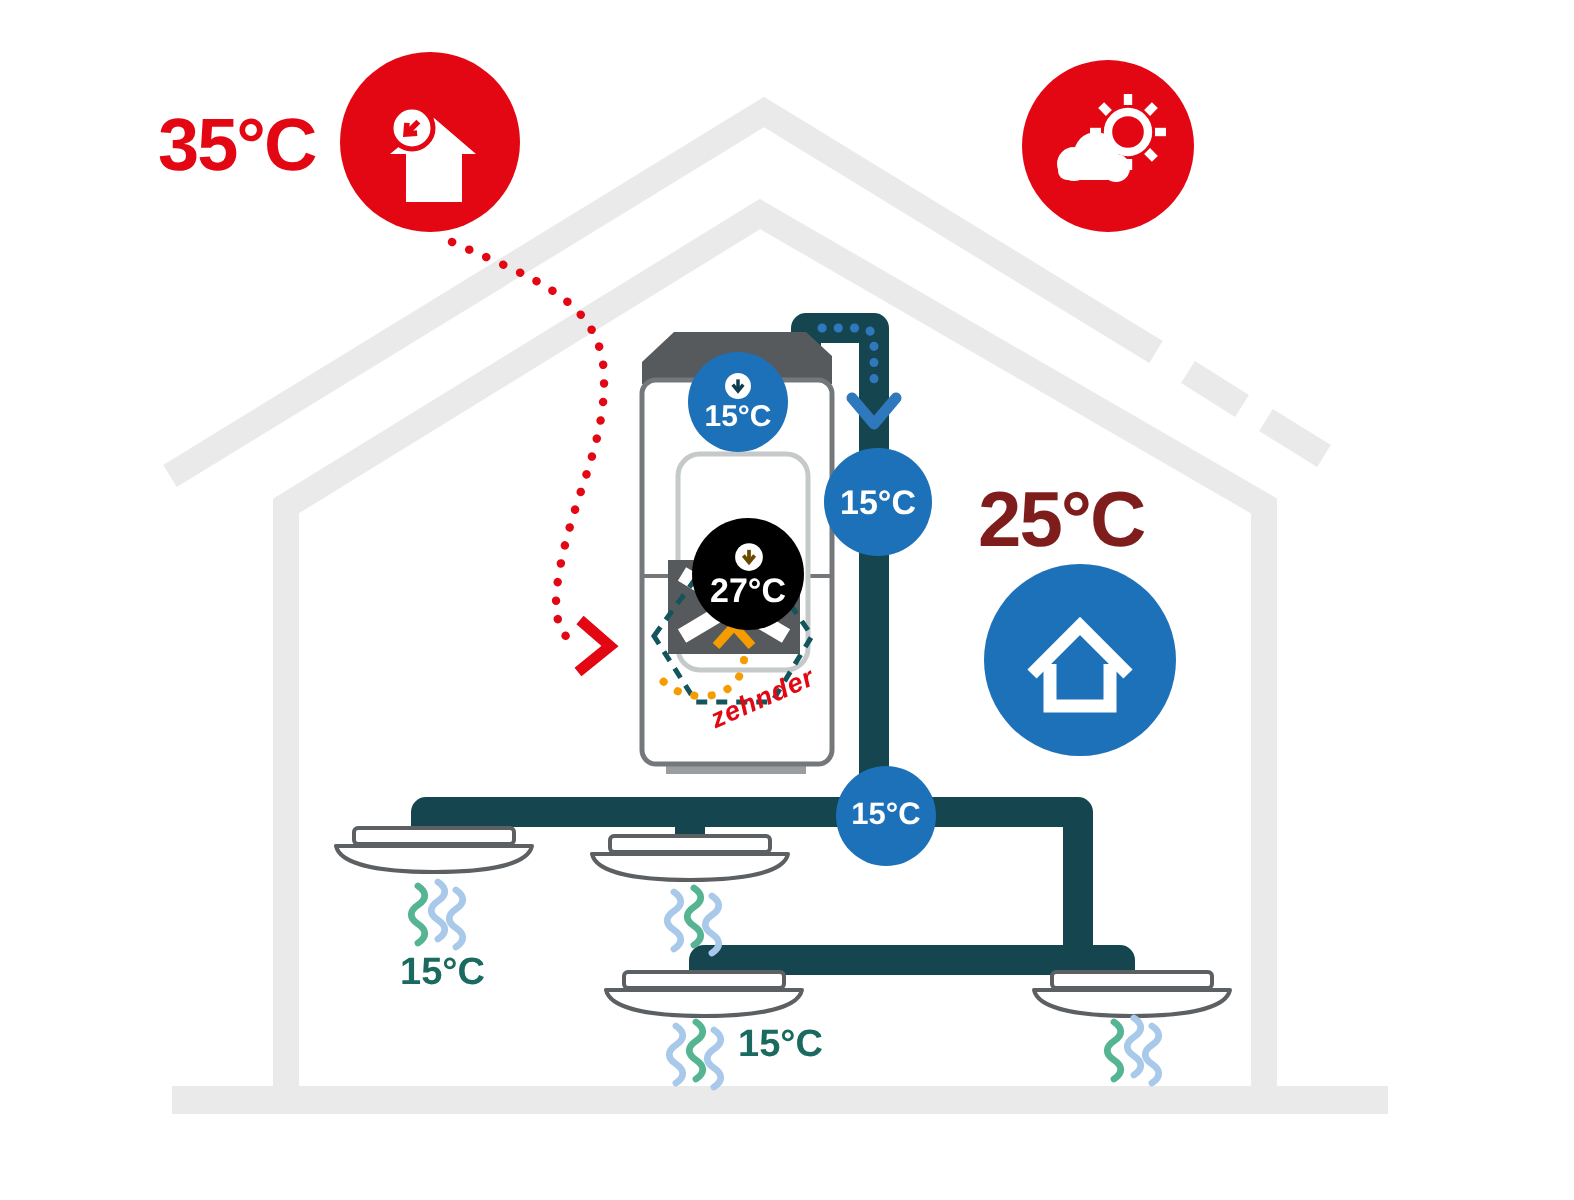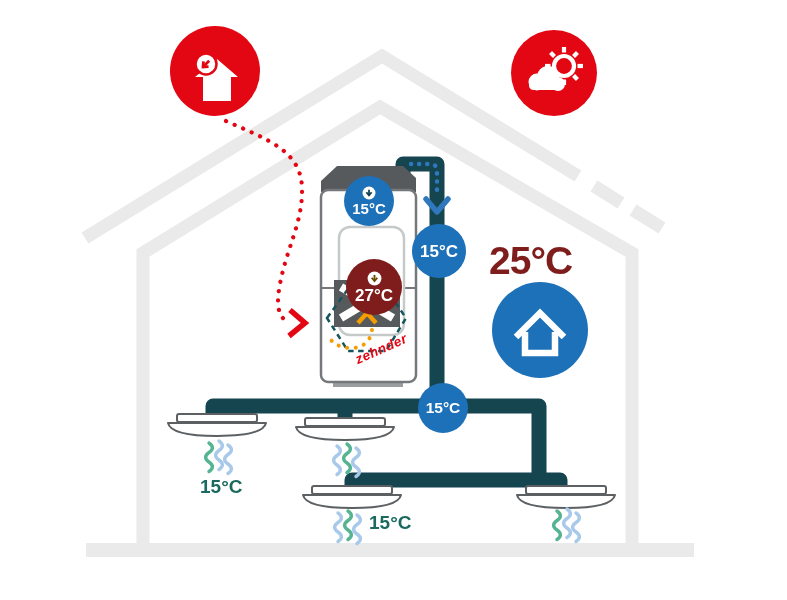--- a/index.html
+++ b/index.html
@@ -6,21 +6,21 @@
   .stage{position:relative;width:787px;height:600px;background:#ffffff;
          font-family:"Liberation Sans",sans-serif;overflow:hidden;}
   .abs{position:absolute;}
   svg{display:block;}
   .temp-big{font-weight:bold;letter-spacing:-1px;line-height:1;}
   .temp-red{color:#E30613;font-size:37px;}
   .temp-blue{color:#7f1d1d;font-size:39px;}
   .circle{border-radius:50%;display:flex;align-items:center;justify-content:center;}
   .red-circle{background:#E30613;}
   .blue-circle{background:#1D71B8;}
-  .orange-circle{background:#7f1d1d;}
+  .orange-circle{background:#000000;}
   .badge{border-radius:50%;display:flex;flex-direction:column;align-items:center;
          justify-content:center;color:#fff;font-weight:bold;line-height:1;gap:1px;}
   .room-label{color:#1A6A60;font-weight:bold;font-size:19px;line-height:1;}
   .brand{color:#E30613;font-weight:bold;font-style:italic;font-size:13.5px;
          transform:rotate(-24deg);transform-origin:left bottom;letter-spacing:.5px;}
 </style>
 </head>
 <body>
 
 <div class="stage">
@@ -97,20 +97,21 @@
       <path stroke="#55B492" transform="translate(348,511)" d="M0 0 c4.5 3 4.5 6.5 0 9.5 c-4.5 3 -4.5 6.5 0 9.5 c4.5 3 4.5 6.5 0 9.5"></path>
       <path stroke="#A9C9EA" transform="translate(357,515)" d="M0 0 c4.5 3 4.5 6.5 0 9.5 c-4.5 3 -4.5 6.5 0 9.5 c4.5 3 4.5 6.5 0 9.5"></path>
     </g>
     <g fill="none" stroke-width="3.4" stroke-linecap="round">
       <path stroke="#55B492" transform="translate(557,511)" d="M0 0 c4.5 3 4.5 6.5 0 9.5 c-4.5 3 -4.5 6.5 0 9.5 c4.5 3 4.5 6.5 0 9.5"></path>
       <path stroke="#A9C9EA" transform="translate(567,509)" d="M0 0 c4.5 3 4.5 6.5 0 9.5 c-4.5 3 -4.5 6.5 0 9.5 c4.5 3 4.5 6.5 0 9.5"></path>
       <path stroke="#A9C9EA" transform="translate(576,513)" d="M0 0 c4.5 3 4.5 6.5 0 9.5 c-4.5 3 -4.5 6.5 0 9.5 c4.5 3 4.5 6.5 0 9.5"></path>
     </g>
   </svg>
 
+  <span class="abs temp-big temp-red" style="left:79px;top:54px">35°C</span>
 
   <div class="abs circle red-circle" style="left:170px;top:26px;width:90px;height:90px">
     <svg width="90" height="90" viewBox="-45 -45 90 90">
       <path d="M -20 6 L 2 -12 L 23 6 L 16 6 L 16 30 L -12 30 L -12 6 Z" fill="#ffffff"></path>
       <circle cx="-9" cy="-7" r="10.5" fill="#ffffff" stroke="#E30613" stroke-width="2.5"></circle>
       <g transform="translate(-9,-7) rotate(45)" stroke="#E30613" fill="none">
         <line x1="0" y1="-4.5" x2="0" y2="2.5" stroke-width="2.8"></line>
         <path d="M -3.6 0 L 0 4.2 L 3.6 0" stroke-width="2.8"></path>
       </g>
     </svg>

